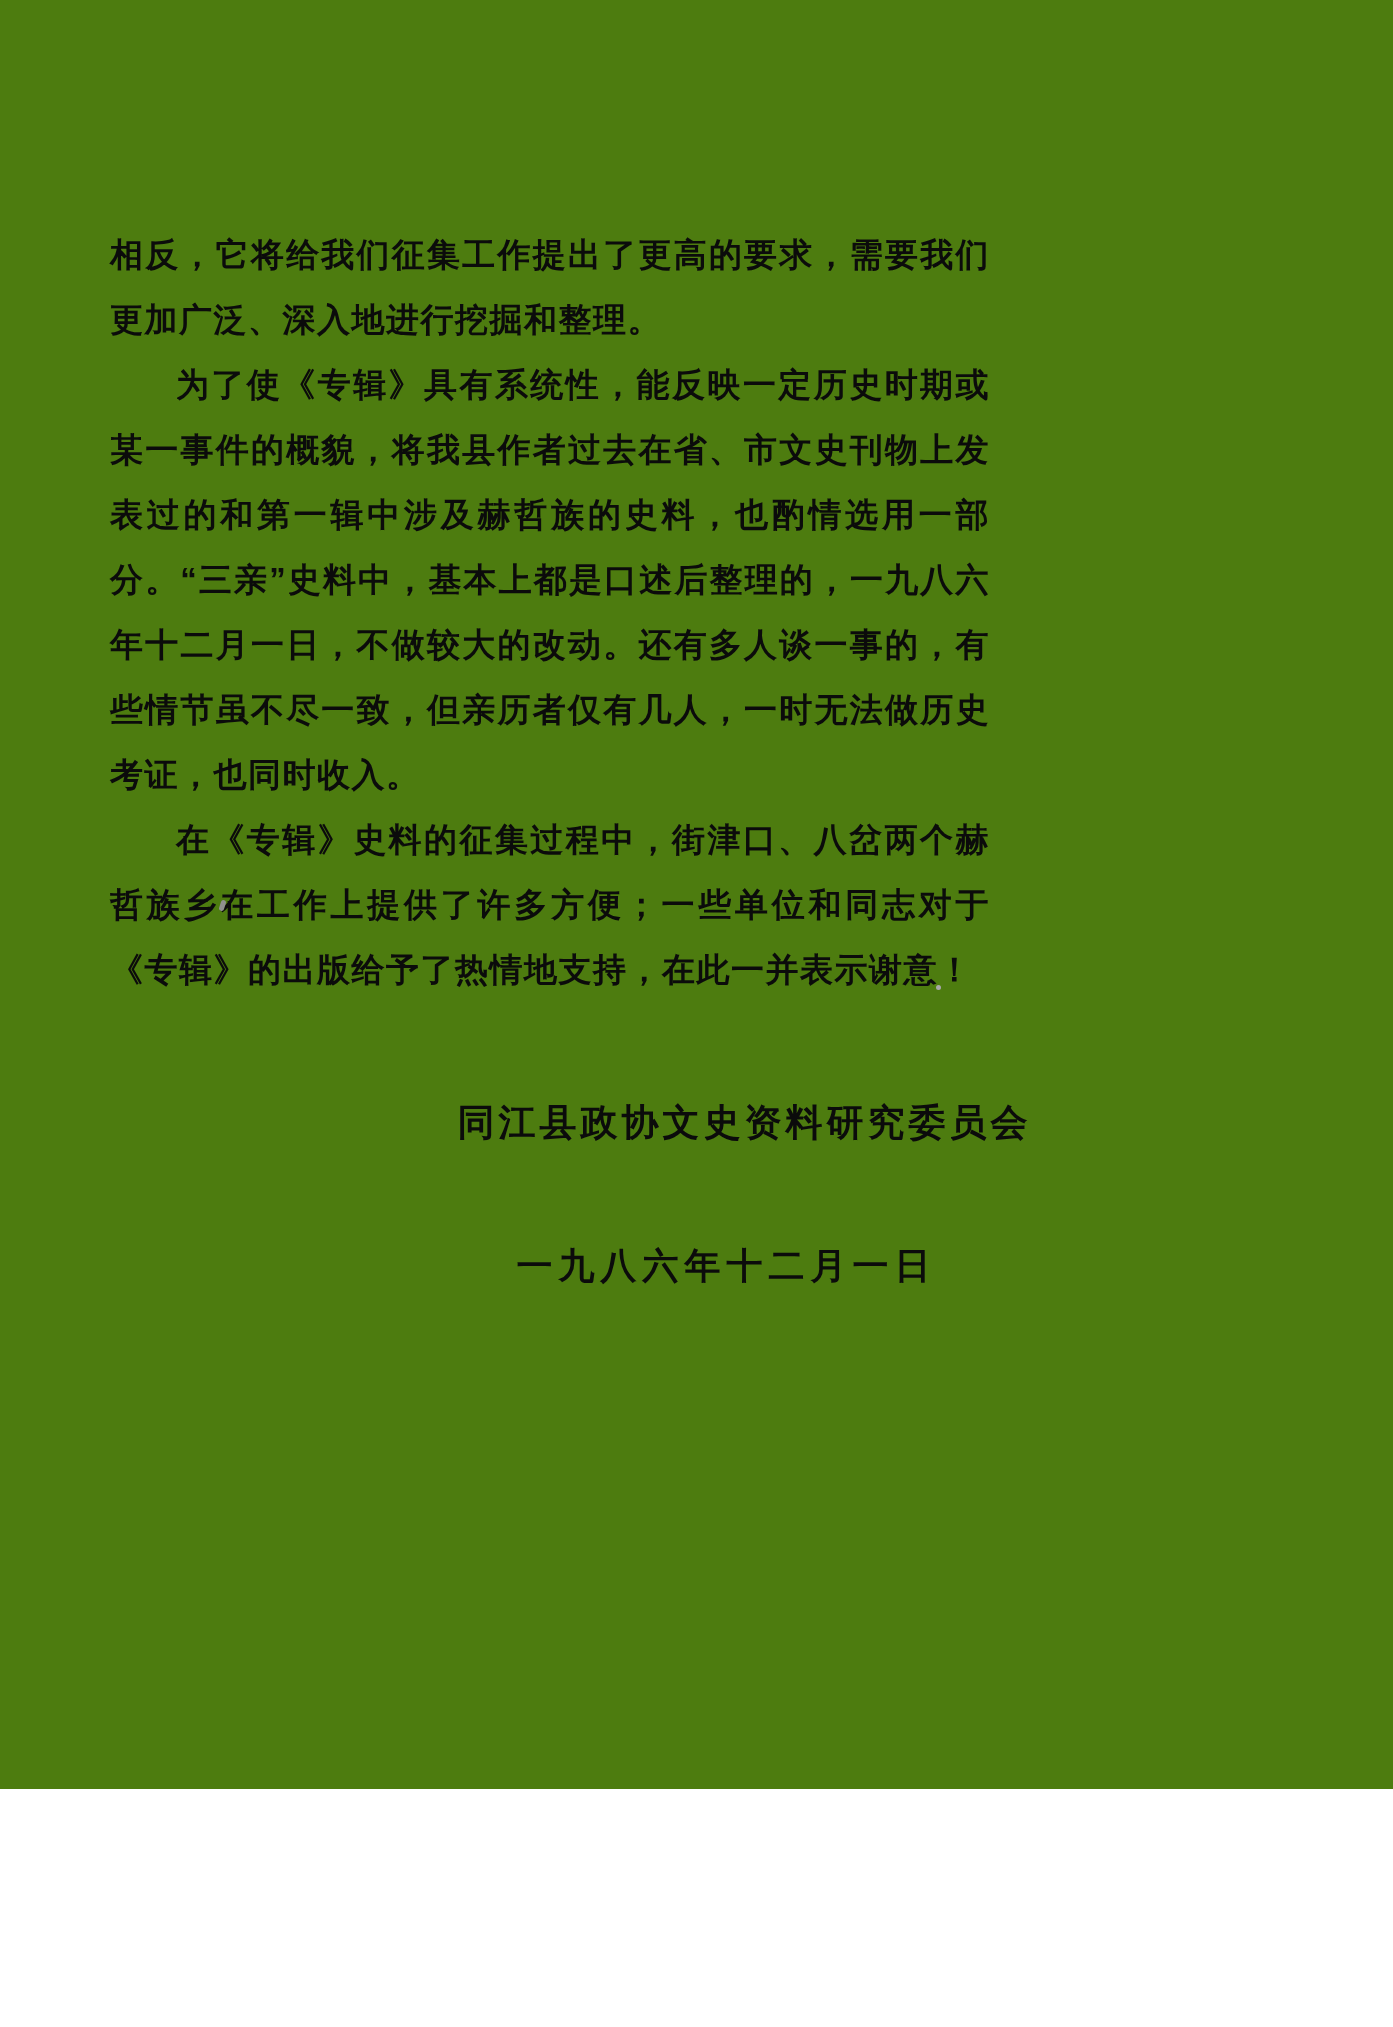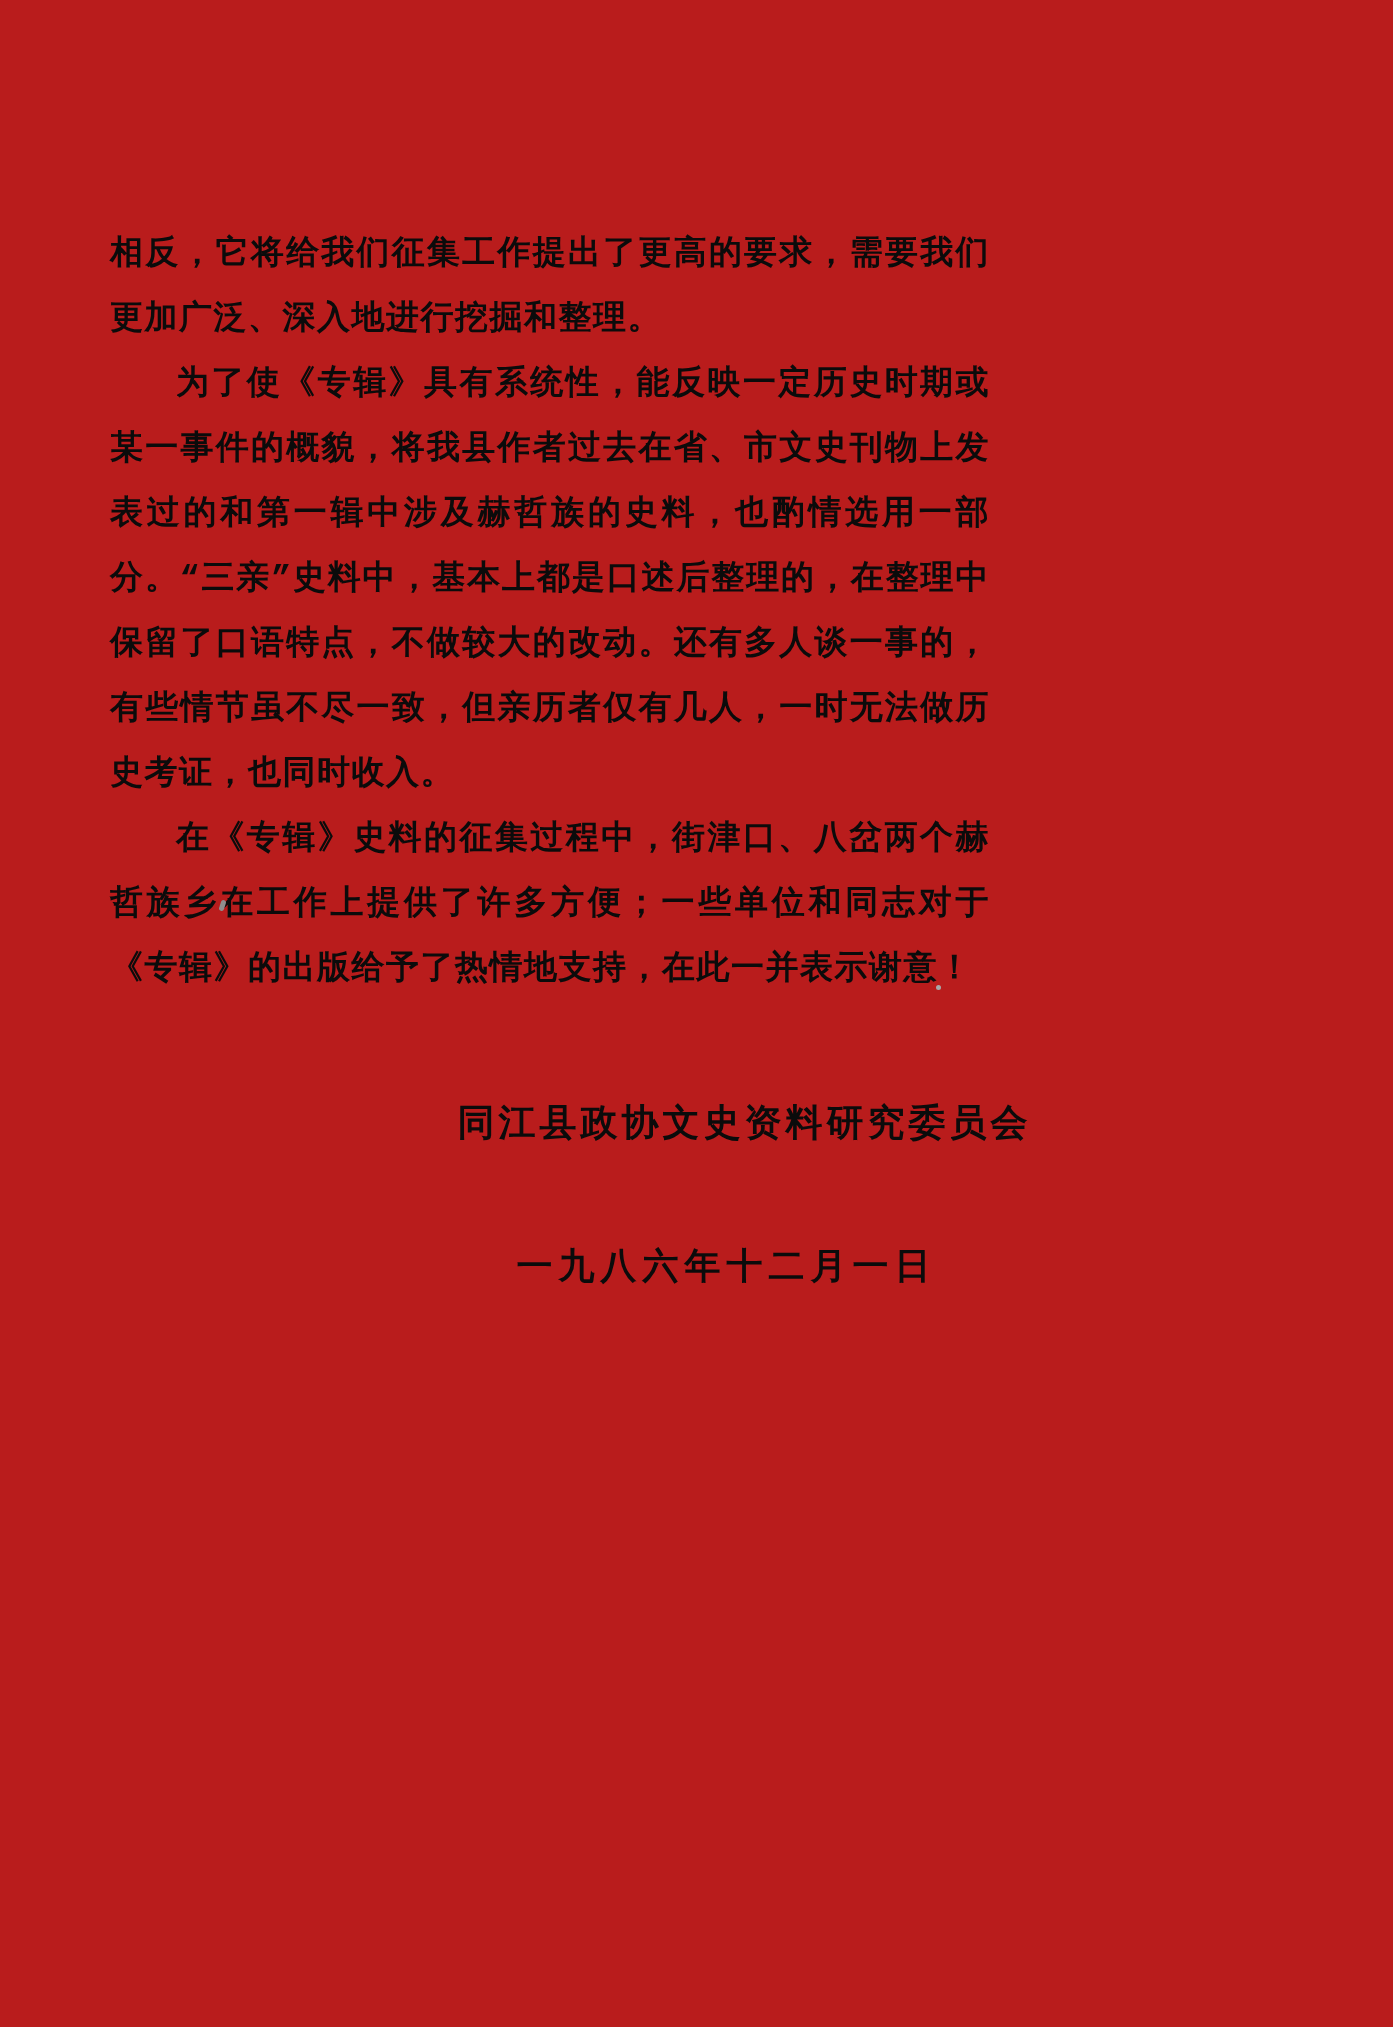--- a/index.html
+++ b/index.html
@@ -3,24 +3,24 @@
 <meta charset="utf-8">
 <style>
   html, body {
     margin: 0;
     padding: 0;
     background: #ffffff;
   }
   .page {
     position: relative;
     width: 1393px;
-    height: 2027px;
-    background: #b91c1c;
+    height: 1789px;
+    background: #4d7c0f;
     overflow: hidden;
-    font-family: Liberation Mono, monospace;
+    font-family: Liberation Sans, sans-serif;
     color: #0b0b0b;
   }
   .text-block {
     position: absolute;
     left: 110px;
     top: 222px;
     width: 880px;
     font-size: 33px;
     line-height: 65px;
     text-align: justify;
@@ -80,21 +80,21 @@
     background: #a8a8a8;
   }
 </style>
 </head>
 <body>
 
 <div class="page">
 
   <div class="text-block">
     <p class="para">相反，它将给我们征集工作提出了更高的要求，需要我们更加广泛、深入地进行挖掘和整理。</p>
-    <p class="para indent">为了使《专辑》具有系统性，能反映一定历史时期或某一事件的概貌，将我县作者过去在省、市文史刊物上发表过的和第一辑中涉及赫哲族的史料，也酌情选用一部分。“三亲”史料中，基本上都是口述后整理的，在整理中保留了口语特点，不做较大的改动。还有多人谈一事的，有些情节虽不尽一致，但亲历者仅有几人，一时无法做历史考证，也同时收入。</p>
+    <p class="para indent">为了使《专辑》具有系统性，能反映一定历史时期或某一事件的概貌，将我县作者过去在省、市文史刊物上发表过的和第一辑中涉及赫哲族的史料，也酌情选用一部分。“三亲”史料中，基本上都是口述后整理的，一九八六年十二月一日，不做较大的改动。还有多人谈一事的，有些情节虽不尽一致，但亲历者仅有几人，一时无法做历史考证，也同时收入。</p>
     <p class="para indent">在《专辑》史料的征集过程中，街津口、八岔两个赫哲族乡在工作上提供了许多方便；一些单位和同志对于《专辑》的出版给予了热情地支持，在此一并表示谢意！</p>
   </div>
 
   <div class="signature">同江县政协文史资料研究委员会</div>
 
   <div class="date">一九八六年十二月一日</div>
 
   <div class="speck speck1"></div>
   <div class="speck speck2"></div>
 

